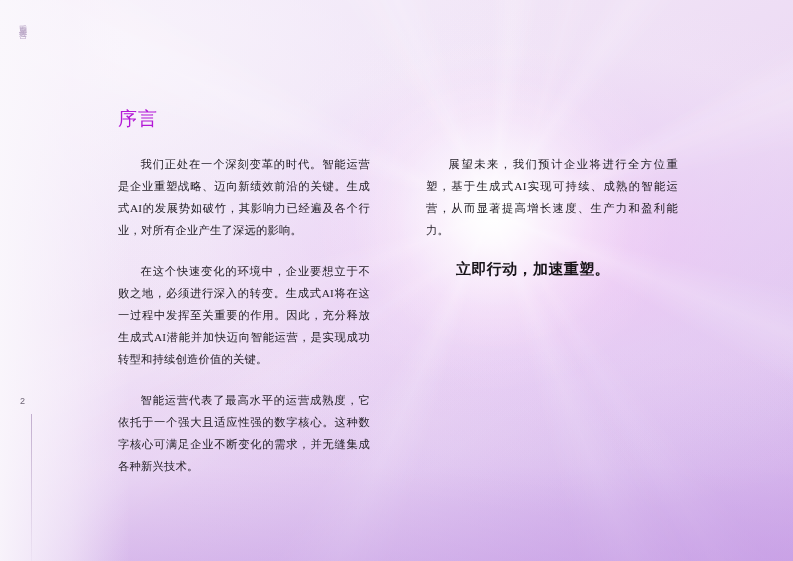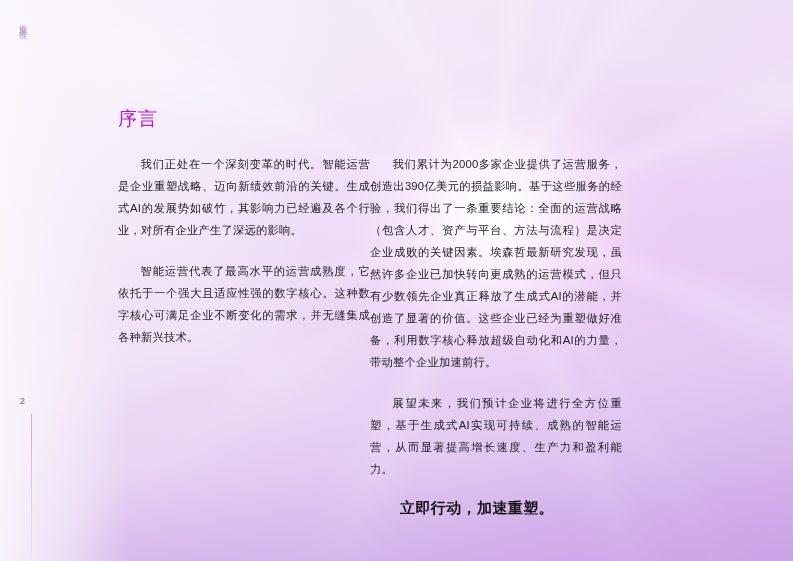--- a/index.html
+++ b/index.html
@@ -157,20 +157,22 @@
   .title {
     font-size: 19px;
     font-weight: normal;
     color: #b317d6;
     letter-spacing: 1px;
     margin: 0 0 22px 0;
     line-height: 1.2;
   }
   .cols {
     display: flex;
+    gap: 56px;
+    font-family: Liberation Serif, serif;
   }
   .col {
     width: 252px;
   }
   .para {
     font-size: 11.3px;
     line-height: 1.95;
     color: #242028;
     margin: 0 0 19px 0;
     text-indent: 2em;
@@ -201,22 +203,22 @@
 
   <div class="page-num">2</div>
   <div class="page-rule"></div>
 
   <div class="content">
     <h1 class="title">序言</h1>
 
     <div class="cols">
       <div class="col">
         <p class="para">我们正处在一个深刻变革的时代。智能运营是企业重塑战略、迈向新绩效前沿的关键。生成式AI的发展势如破竹，其影响力已经遍及各个行业，对所有企业产生了深远的影响。</p>
+        <p class="para">在这个快速变化的环境中，企业要想立于不败之地，必须进行深入的转变。生成式AI将在这一过程中发挥至关重要的作用。因此，充分释放生成式AI潜能并加快迈向智能运营，是实现成功转型和持续创造价值的关键。</p>
         <p class="para">智能运营代表了最高水平的运营成熟度，它依托于一个强大且适应性强的数字核心。这种数字核心可满足企业不断变化的需求，并无缝集成各种新兴技术。</p>
       </div>
       <div class="col">
-        <p class="para">我们累计为2000多家企业提供了运营服务，创造出390亿美元的损益影响。基于这些服务的经验，我们得出了一条重要结论：全面的运营战略（包含人才、资产与平台、方法与流程）是决定企业成败的关键因素。埃森哲最新研究发现，虽然许多企业已加快转向更成熟的运营模式，但只有少数领先企业真正释放了生成式AI的潜能，并创造了显著的价值。这些企业已经为重塑做好准备，利用数字核心释放超级自动化和AI的力量，带动整个企业加速前行。</p>
         <p class="para">展望未来，我们预计企业将进行全方位重塑，基于生成式AI实现可持续、成熟的智能运营，从而显著提高增长速度、生产力和盈利能力。</p>
         <p class="cta">立即行动，加速重塑。</p>
       </div>
     </div>
   </div>
 </div>
 
 </body></html>

